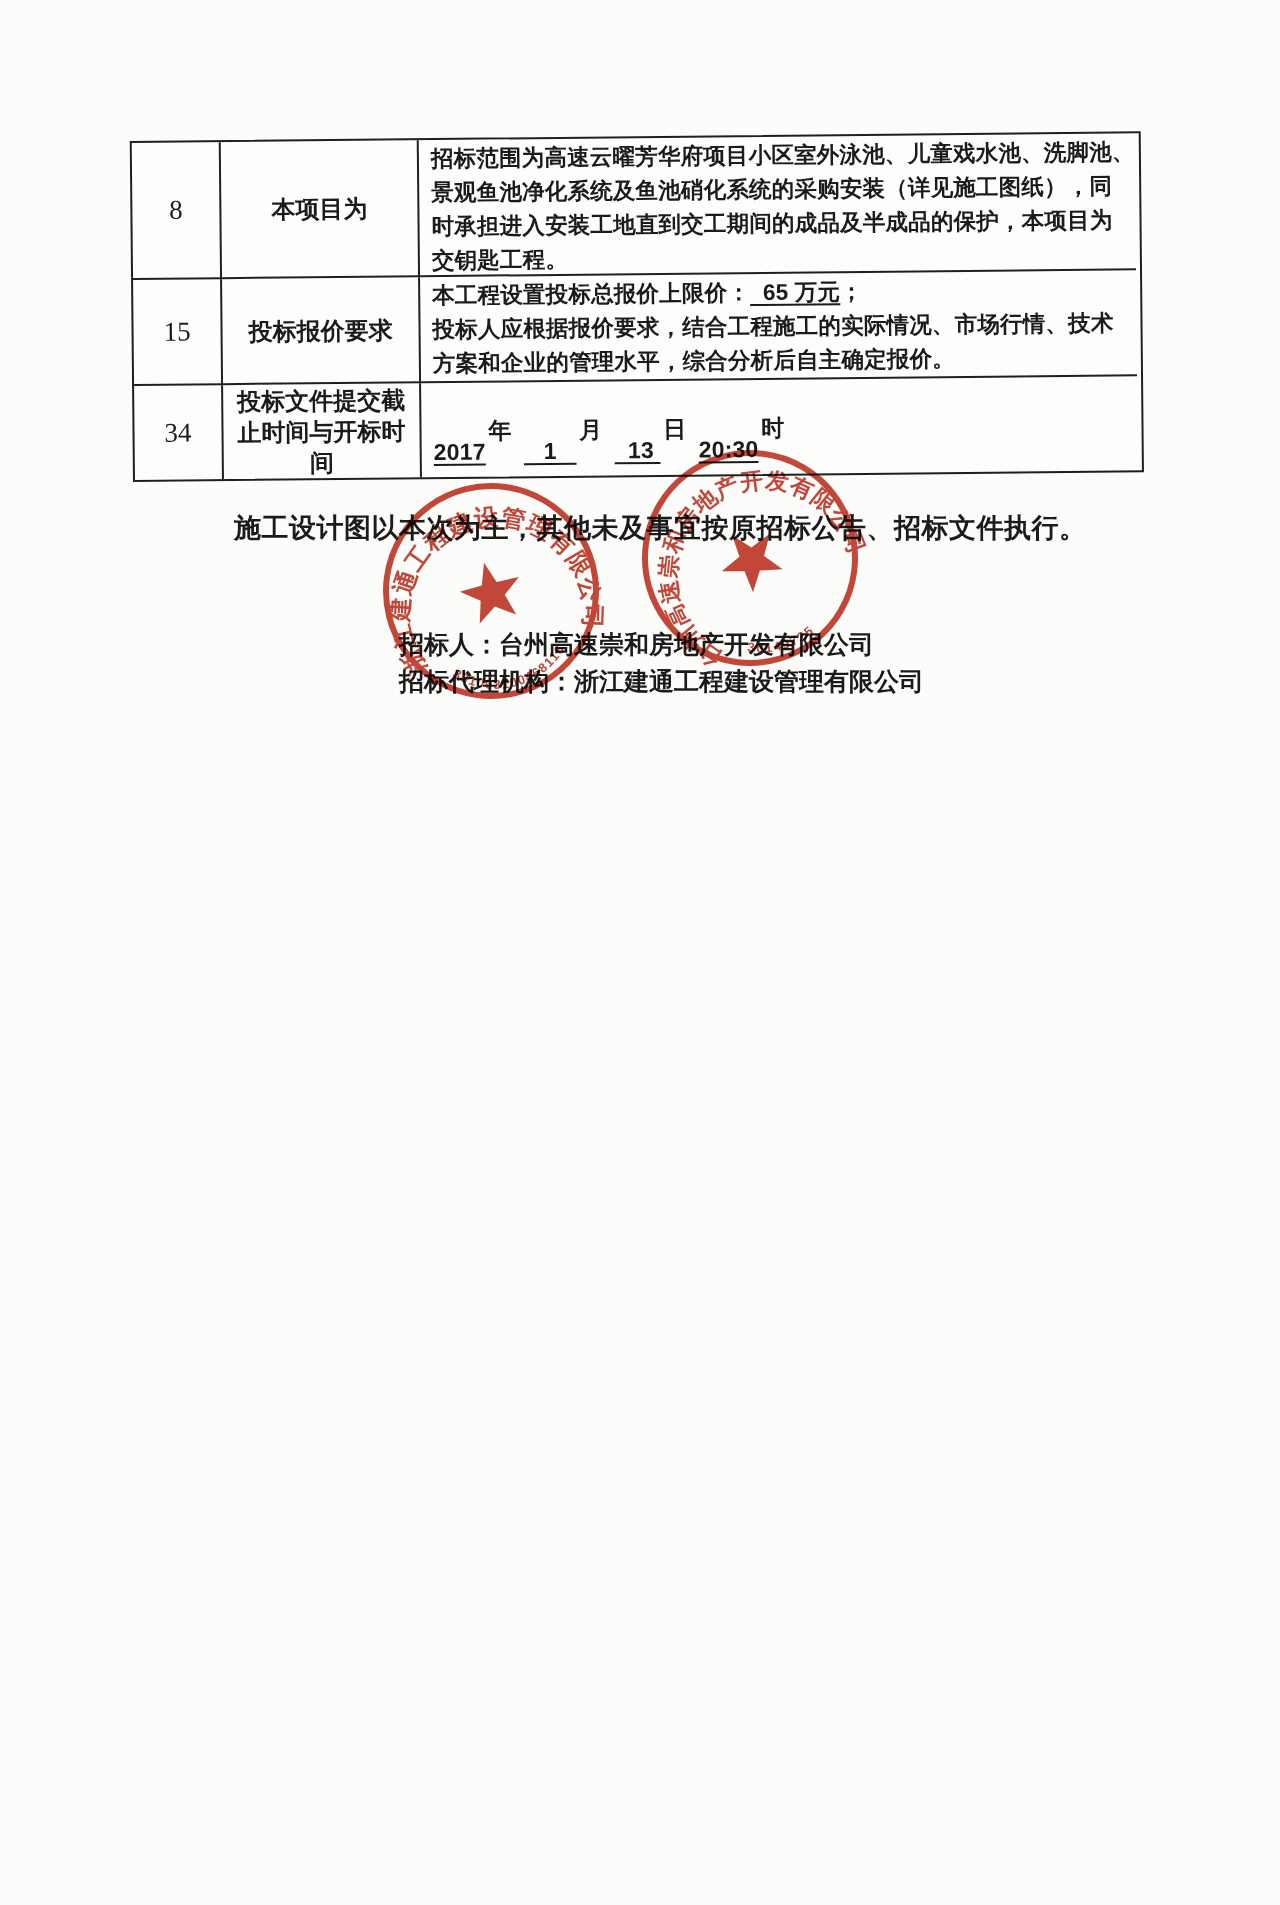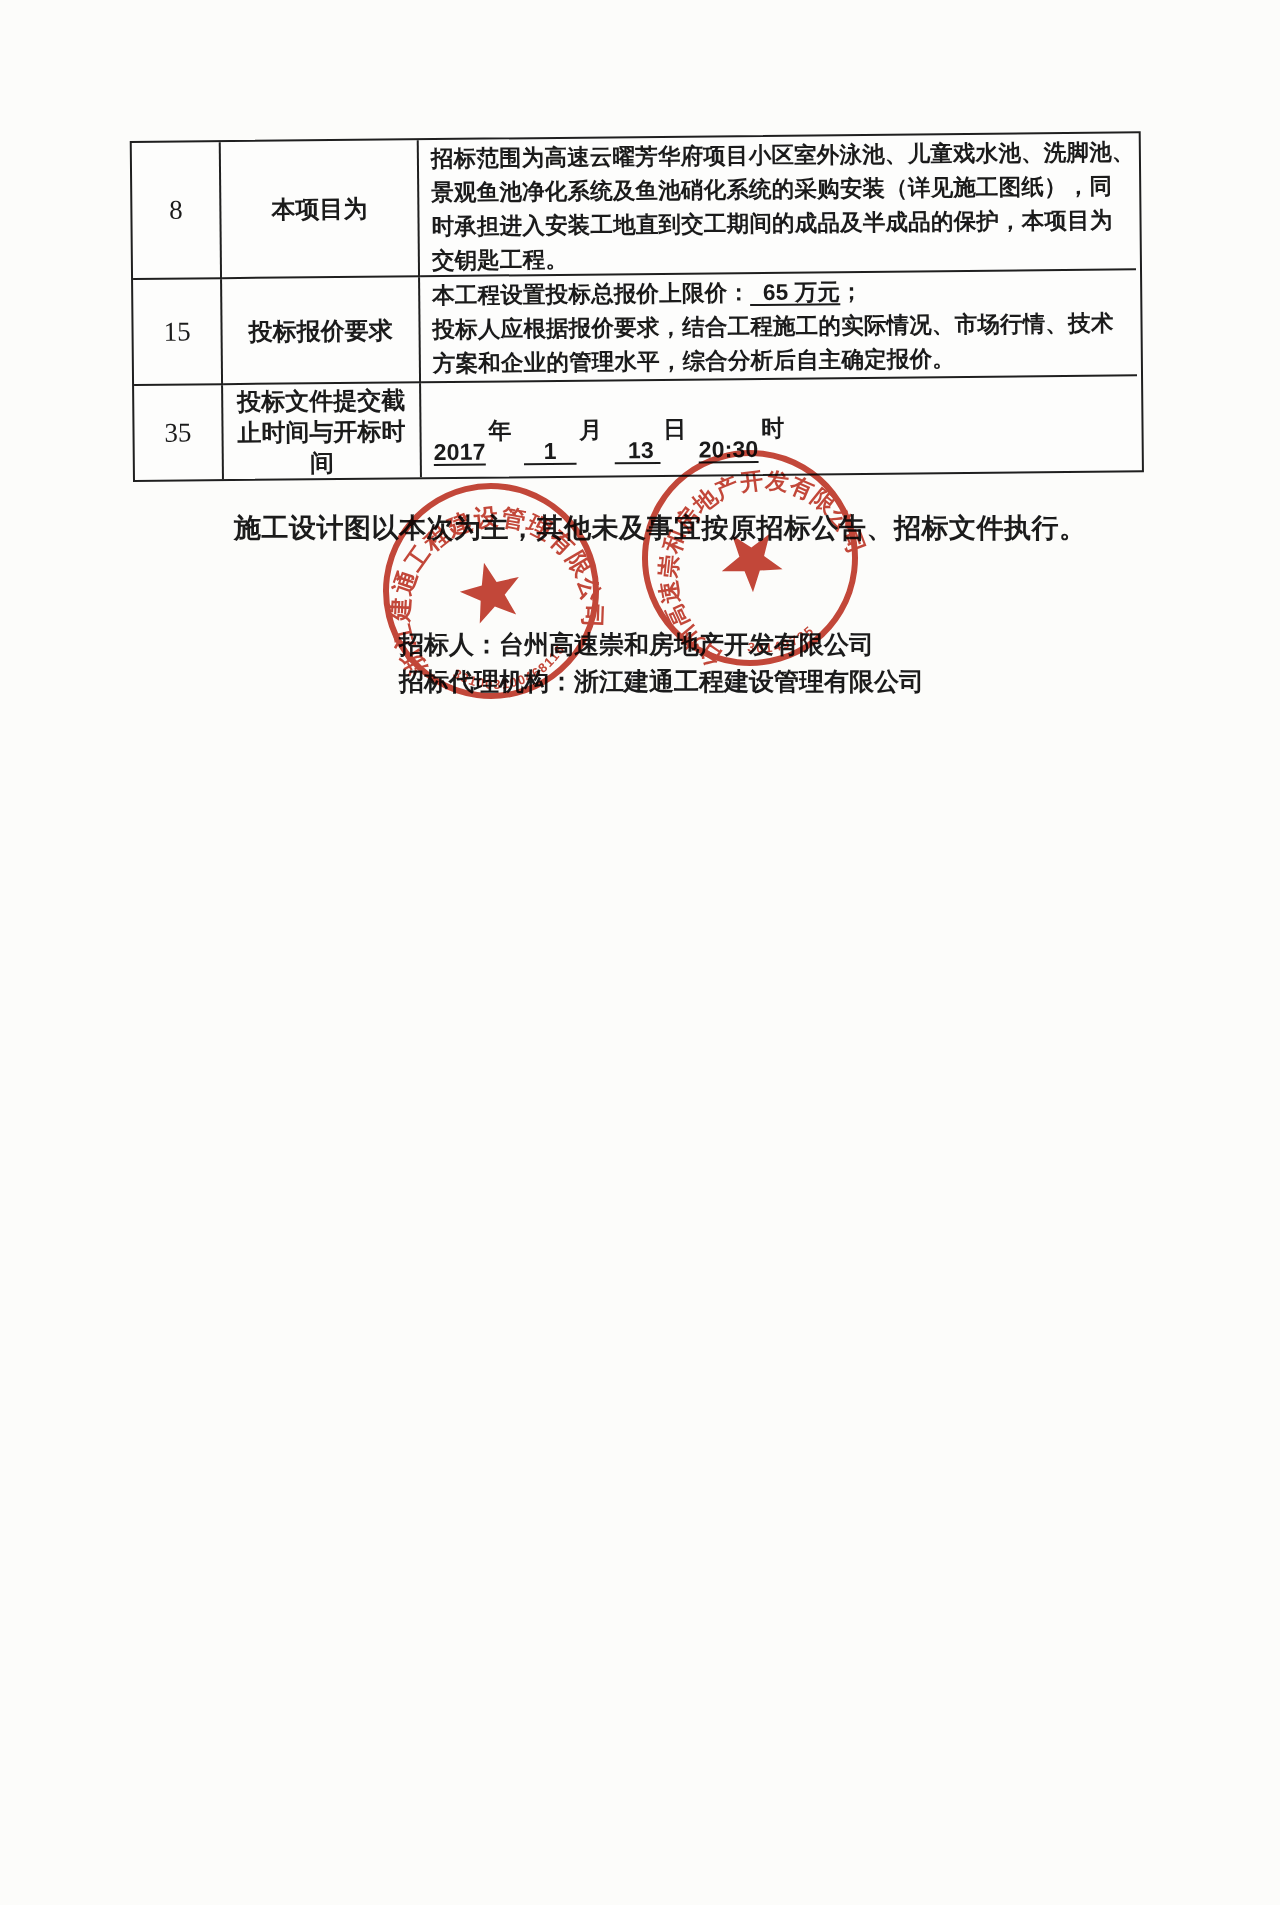--- a/index.html
+++ b/index.html
@@ -101,21 +101,21 @@
     </div>
     <div class="cell content-cell last-col">
       <div class="line">
         <span>本工程设置投标总报价上限价：</span><span class="uline">  65 万元</span><span>；</span>
       </div>
       <div class="line">投标人应根据报价要求，结合工程施工的实际情况、市场行情、技术</div>
       <div class="line">方案和企业的管理水平，综合分析后自主确定报价。</div>
     </div>
 
     <div class="cell num-cell last-row">
-      <span>35</span>
+      <span>34</span>
     </div>
     <div class="cell label-cell last-row">
       <span>投标文件提交截止时间与开标时间</span>
     </div>
     <div class="cell content-cell last-col last-row date-cell">
       <span class="uline">2017</span>
       <span class="dlabel">年</span>
       <span class="uline">   1   </span>
       <span class="dlabel">月</span>
       <span class="uline">  13 </span>

